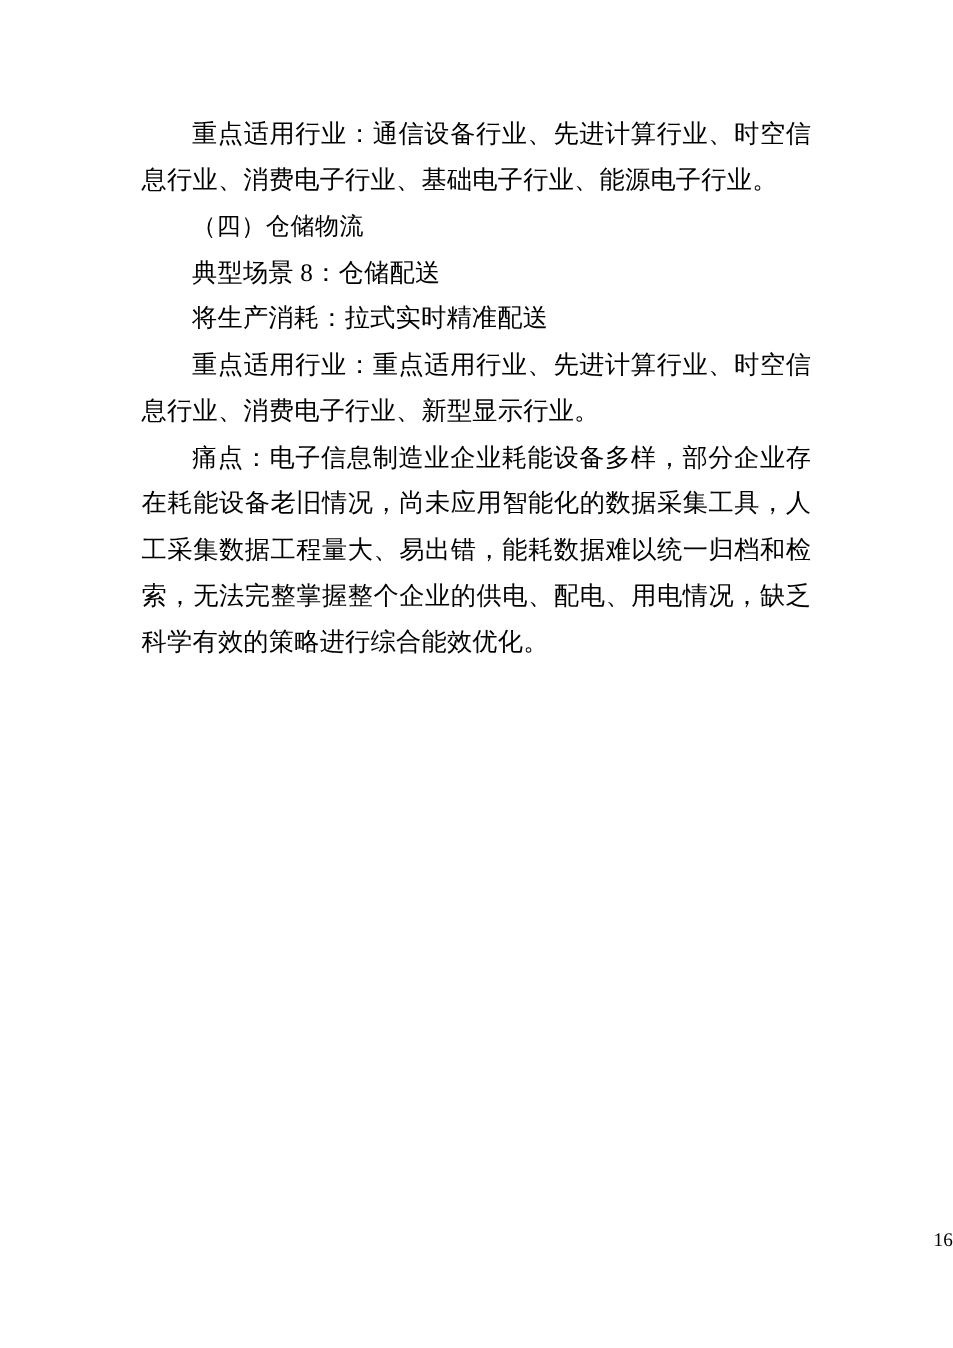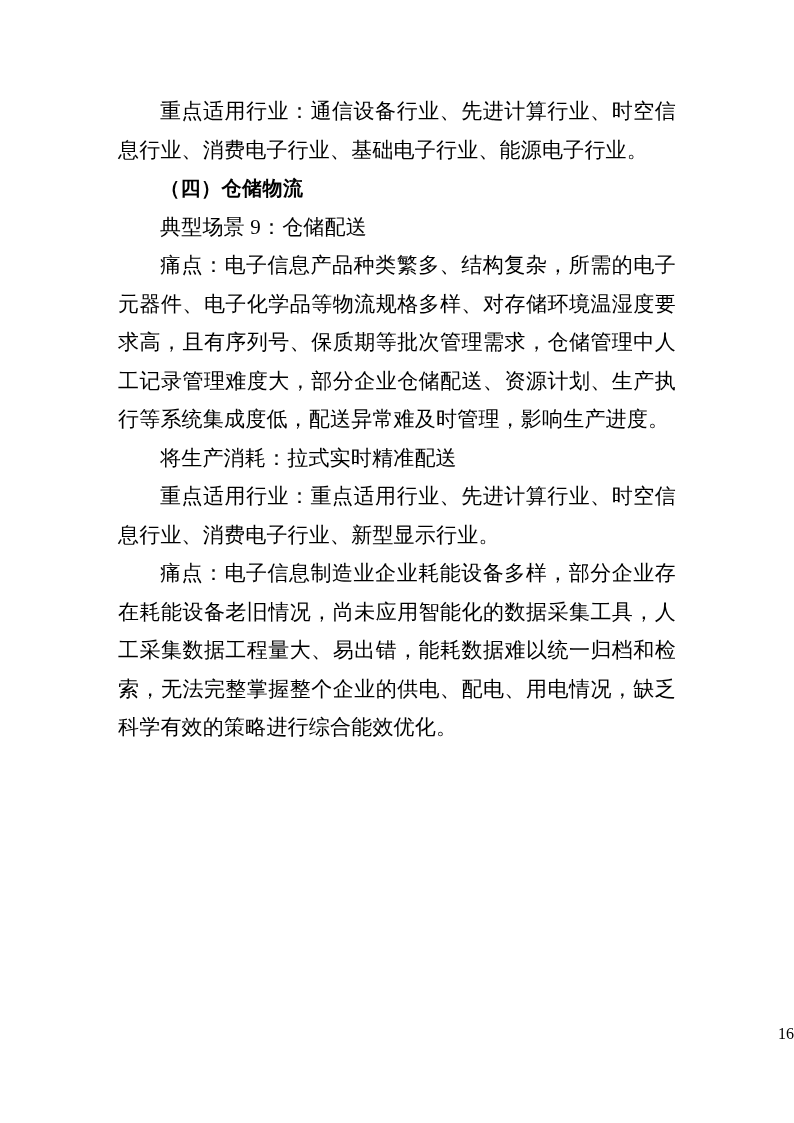--- a/index.html
+++ b/index.html
@@ -32,21 +32,21 @@
     line-height: 38.5px;
     text-align: justify;
     text-justify: inter-ideograph;
     letter-spacing: 0.2px;
   }
   p.indent {
     text-indent: 42px;
   }
   .heading {
     font-family: "DejaVu Sans", sans-serif;
-    font-weight: bold;
+    font-weight: normal;
     font-size: 20px;
     text-indent: 42px;
     letter-spacing: 0.5px;
   }
   .pagenum {
     position: absolute;
     left: 0;
     right: 0;
     top: 1025px;
     text-align: right;
@@ -58,23 +58,22 @@
 </head>
 <body>
 
 <div class="page">
   <div class="content">
 
     <p class="indent">重点适用行业：通信设备行业、先进计算行业、时空信息行业、消费电子行业、基础电子行业、能源电子行业。</p>
 
     <p class="heading">（四）仓储物流</p>
 
-    <p class="indent">典型场景 9：仓储配送</p>
+    <p class="indent">典型场景 8：仓储配送</p>
 
-    <p class="indent">痛点：电子信息产品种类繁多、结构复杂，所需的电子元器件、电子化学品等物流规格多样、对存储环境温湿度要求高，且有序列号、保质期等批次管理需求，仓储管理中人工记录管理难度大，部分企业仓储配送、资源计划、生产执行等系统集成度低，配送异常难及时管理，影响生产进度。</p>
 
     <p class="indent">将生产消耗：拉式实时精准配送</p>
 
 
     <p class="indent">重点适用行业：重点适用行业、先进计算行业、时空信息行业、消费电子行业、新型显示行业。</p>
 
 
 
     <p class="indent">痛点：电子信息制造业企业耗能设备多样，部分企业存在耗能设备老旧情况，尚未应用智能化的数据采集工具，人工采集数据工程量大、易出错，能耗数据难以统一归档和检索，无法完整掌握整个企业的供电、配电、用电情况，缺乏科学有效的策略进行综合能效优化。</p>
 

